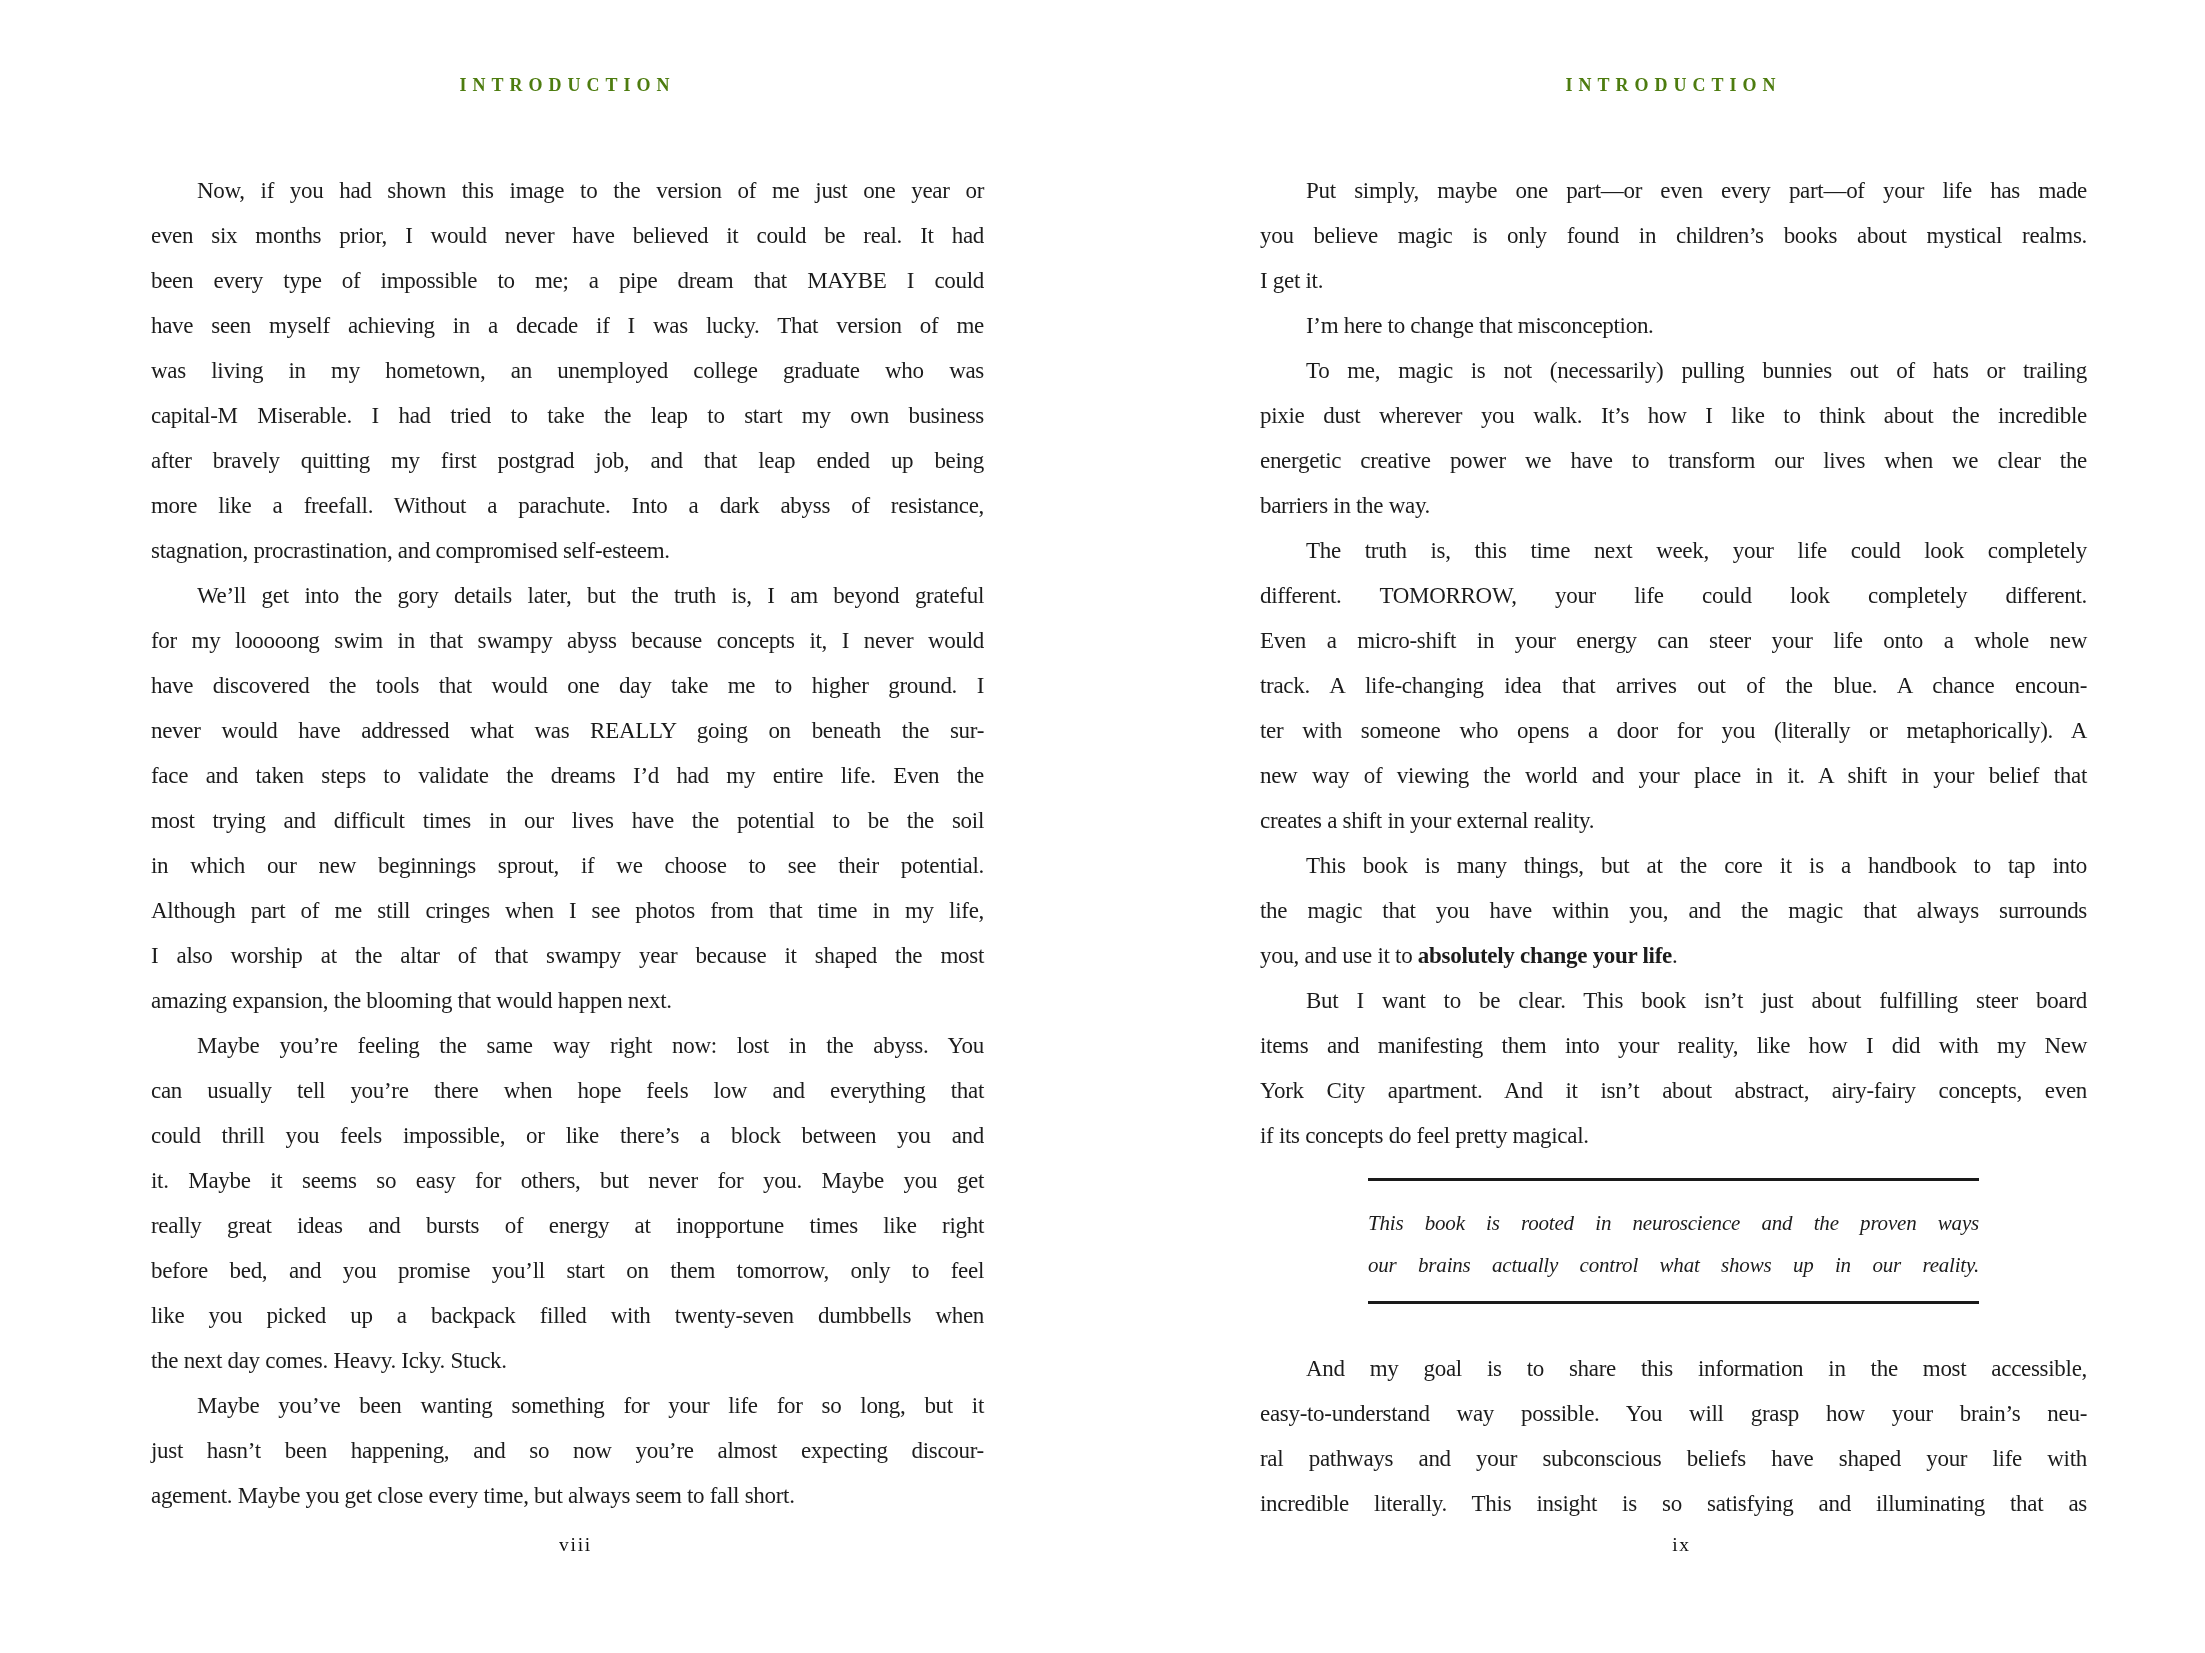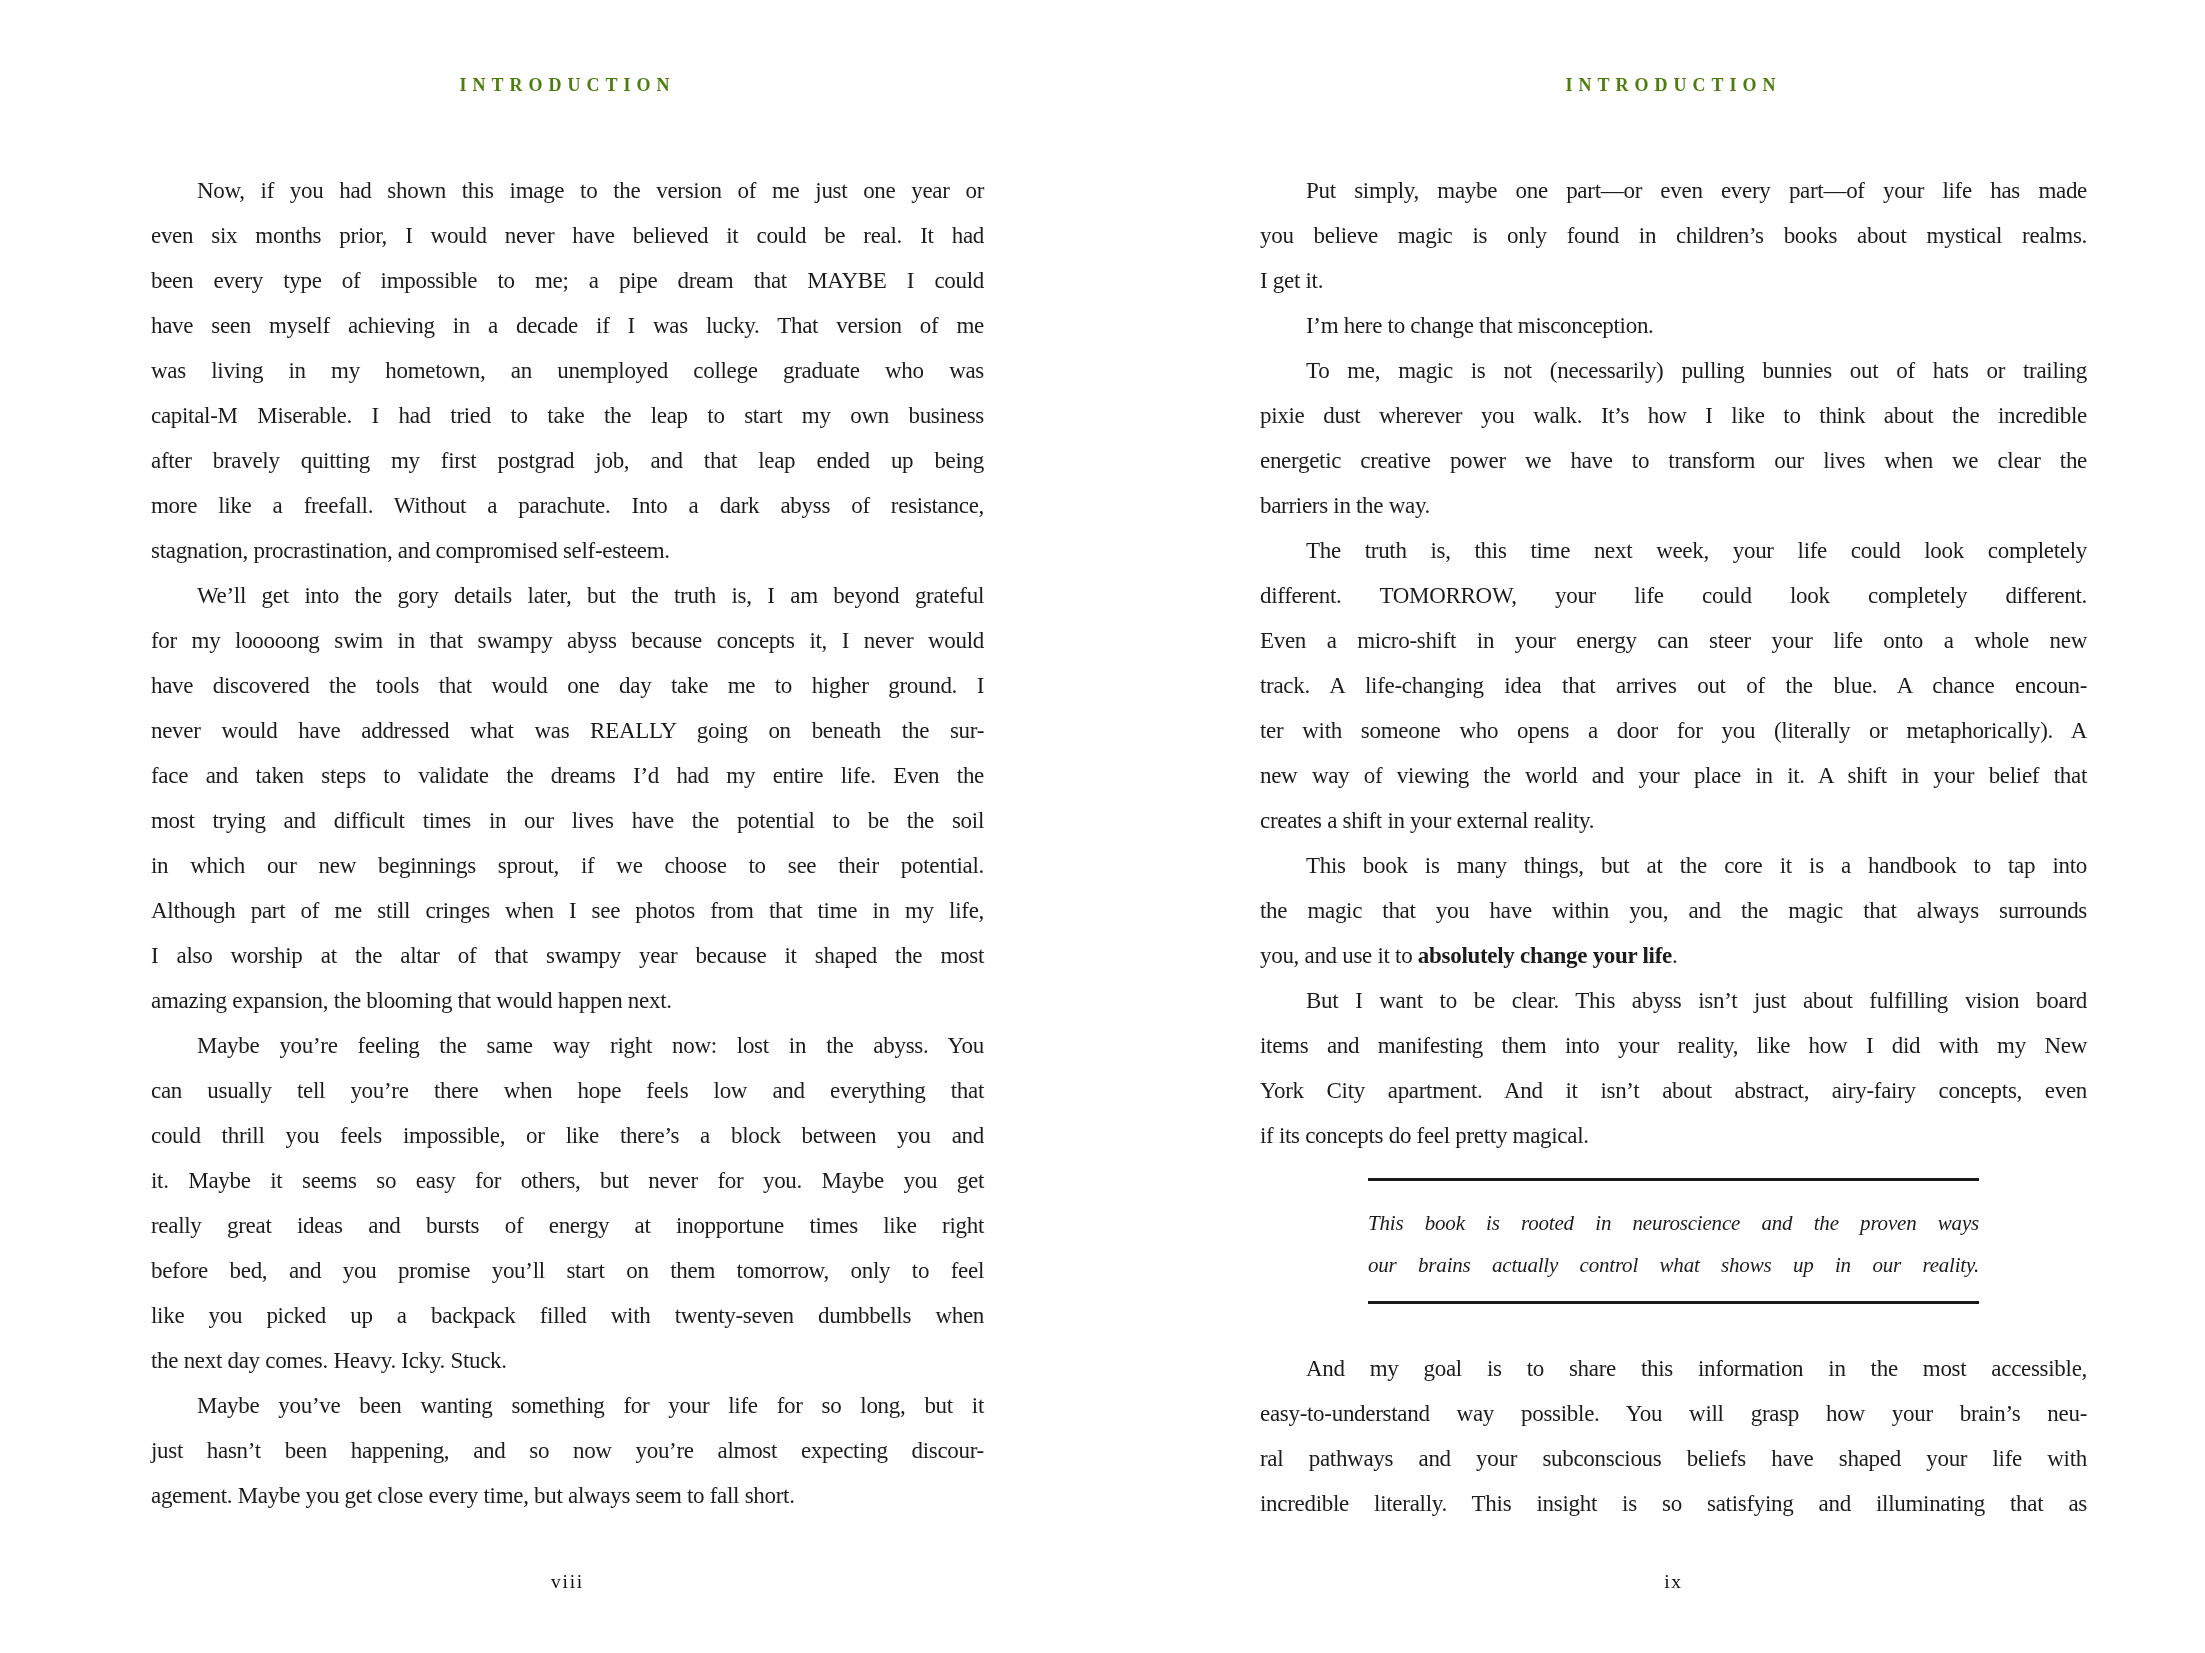--- a/index.html
+++ b/index.html
@@ -38,23 +38,23 @@
     border-bottom:3.4px solid #1a1a1a;
     padding:20.4px 0 15.3px 0;
   }
   .callout-line{
     font-size:21px;line-height:42px;
     font-style:italic;font-weight:normal;
     text-align:justify;text-align-last:justify;
     letter-spacing:-0.2px;
   }
   .folio{
-    position:absolute;top:1461px;left:0;width:100%;
+    position:absolute;top:1461px;left:8px;width:100%;
     text-align:center;
-    font-size:19.5px;letter-spacing:1.7px;color:#111;margin-top:37px;
+    font-size:19.5px;letter-spacing:1.7px;color:#111;
   }
 </style>
 </head>
 <body>
 
 <div class="spread">
 
   <section class="page left">
     <header class="running-head">INTRODUCTION</header>
     <div class="body">
@@ -106,21 +106,21 @@
         <div class="line indent"><span>The truth is, this time next week, your life could look completely</span></div>
         <div class="line"><span>different. TOMORROW, your life could look completely different.</span></div>
         <div class="line"><span>Even a micro-shift in your energy can steer your life onto a whole new</span></div>
         <div class="line"><span>track. A life-changing idea that arrives out of the blue. A chance encoun-</span></div>
         <div class="line"><span>ter with someone who opens a door for you (literally or metaphorically). A</span></div>
         <div class="line"><span>new way of viewing the world and your place in it. A shift in your belief that</span></div>
         <div class="line final"><span>creates a shift in your external reality.</span></div>
         <div class="line indent"><span>This book is many things, but at the core it is a handbook to tap into</span></div>
         <div class="line"><span>the magic that you have within you, and the magic that always surrounds</span></div>
         <div class="line final"><span>you, and use it to </span><span class="it bd">absolutely change your life</span><span>.</span></div>
-        <div class="line indent"><span>But I want to be clear. This abyss isn’t just about fulfilling vision board</span></div>
+        <div class="line indent"><span>But I want to be clear. This book isn’t just about fulfilling steer board</span></div>
         <div class="line"><span>items and manifesting them into your reality, like how I did with my New</span></div>
         <div class="line"><span>York City apartment. And it isn’t about abstract, airy-fairy concepts, even</span></div>
         <div class="line final"><span>if its concepts do feel pretty </span><span class="it">magical</span><span>.</span></div>
         <div class="callout">
           <div class="callout-line">This book is rooted in neuroscience and the proven ways</div>
           <div class="callout-line">our brains actually control what shows up in our reality.</div>
         </div>
         <div class="line indent"><span>And my goal is to share this information in the most accessible,</span></div>
         <div class="line"><span>easy-to-understand way possible. You will grasp how your brain’s neu-</span></div>
         <div class="line"><span>ral pathways and your subconscious beliefs have shaped your life with</span></div>

